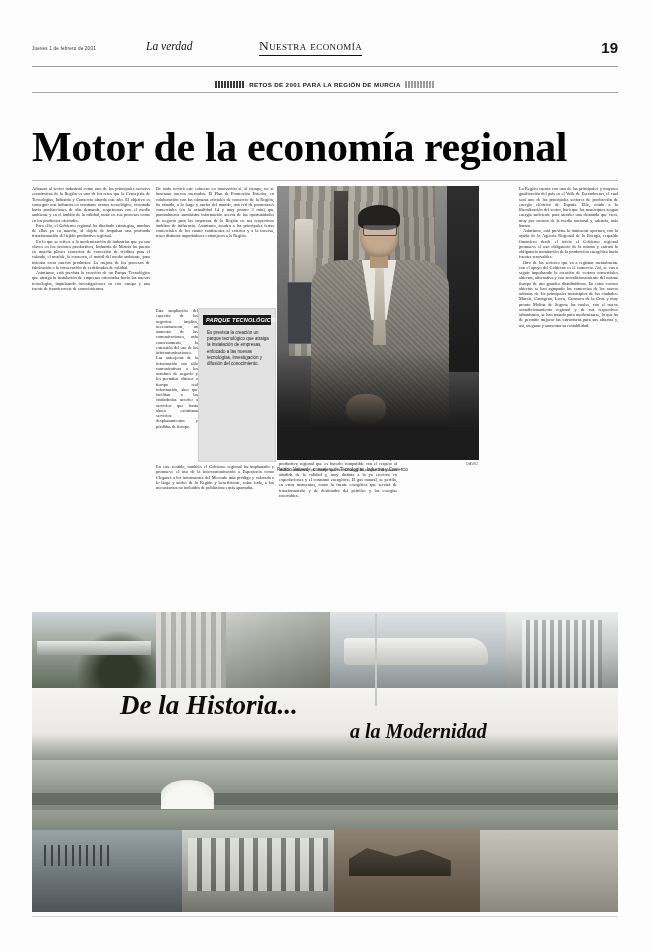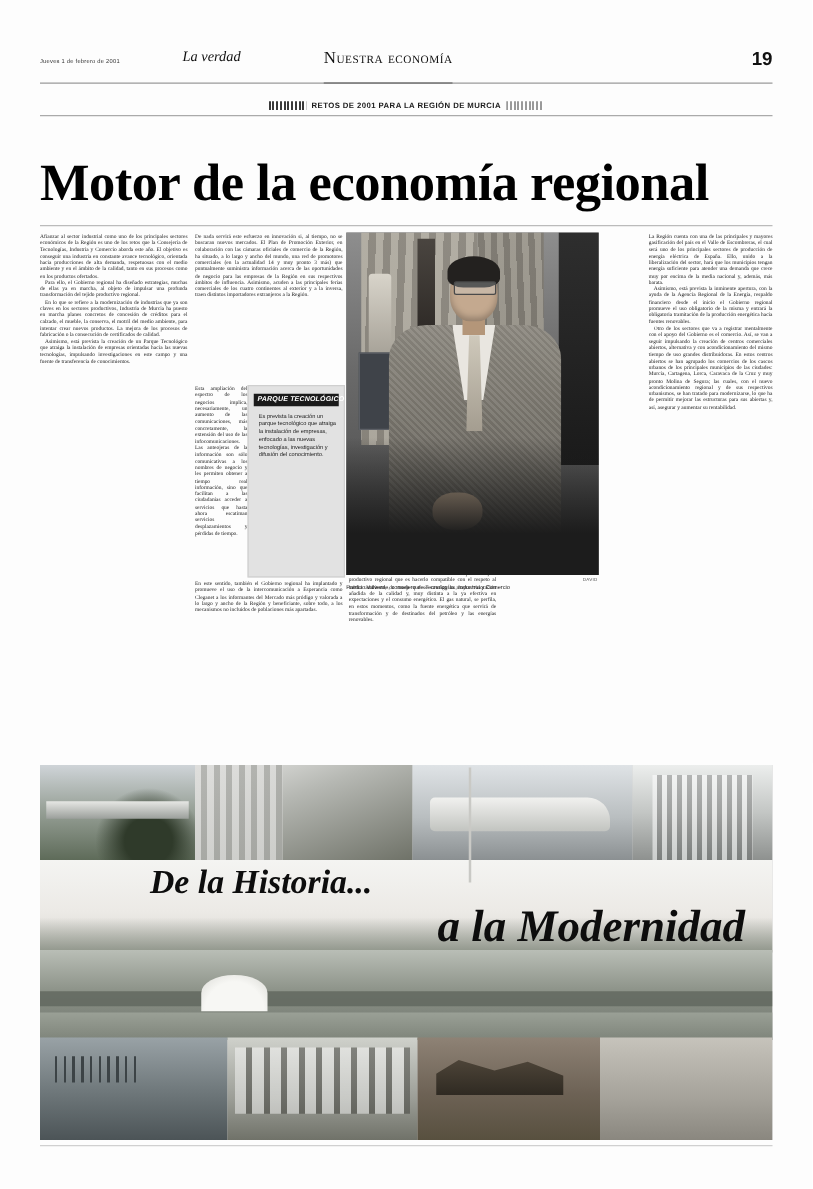--- a/index.html
+++ b/index.html
@@ -52,21 +52,21 @@
   .mh-section {
     position: absolute;
     left: 227px; top: 0px;
     font-family: "Liberation Serif", serif;
     font-size: 13.5px;
     font-variant: small-caps;
     letter-spacing: 0.4px;
     color: #111;
     white-space: nowrap;
     border-bottom: 1.3px solid #111;
-    padding-bottom: 12px;
+    padding-bottom: 1px;
   }
   .mh-pageno {
     position: absolute;
     right: 0; top: 1px;
     font-family: "Liberation Sans", sans-serif;
     font-weight: bold;
     font-size: 15px;
     color: #111;
   }
   .mh-rule {
@@ -380,21 +380,21 @@
     font-size: 27px;
     color: #0d0d0d;
     white-space: nowrap;
   }
   .ad-title-2 {
     position: absolute;
     left: 318px; top: 108px;
     font-family: "Liberation Serif", serif;
     font-weight: bold;
     font-style: italic;
-    font-size: 36px;
+    font-size: 20px;
     color: #0d0d0d;
     white-space: nowrap;
     text-align: right;
   }
 
   .ad-wide {
     position: absolute;
     left: 0; top: 148px;
     width: 586px;
     height: 72px;

